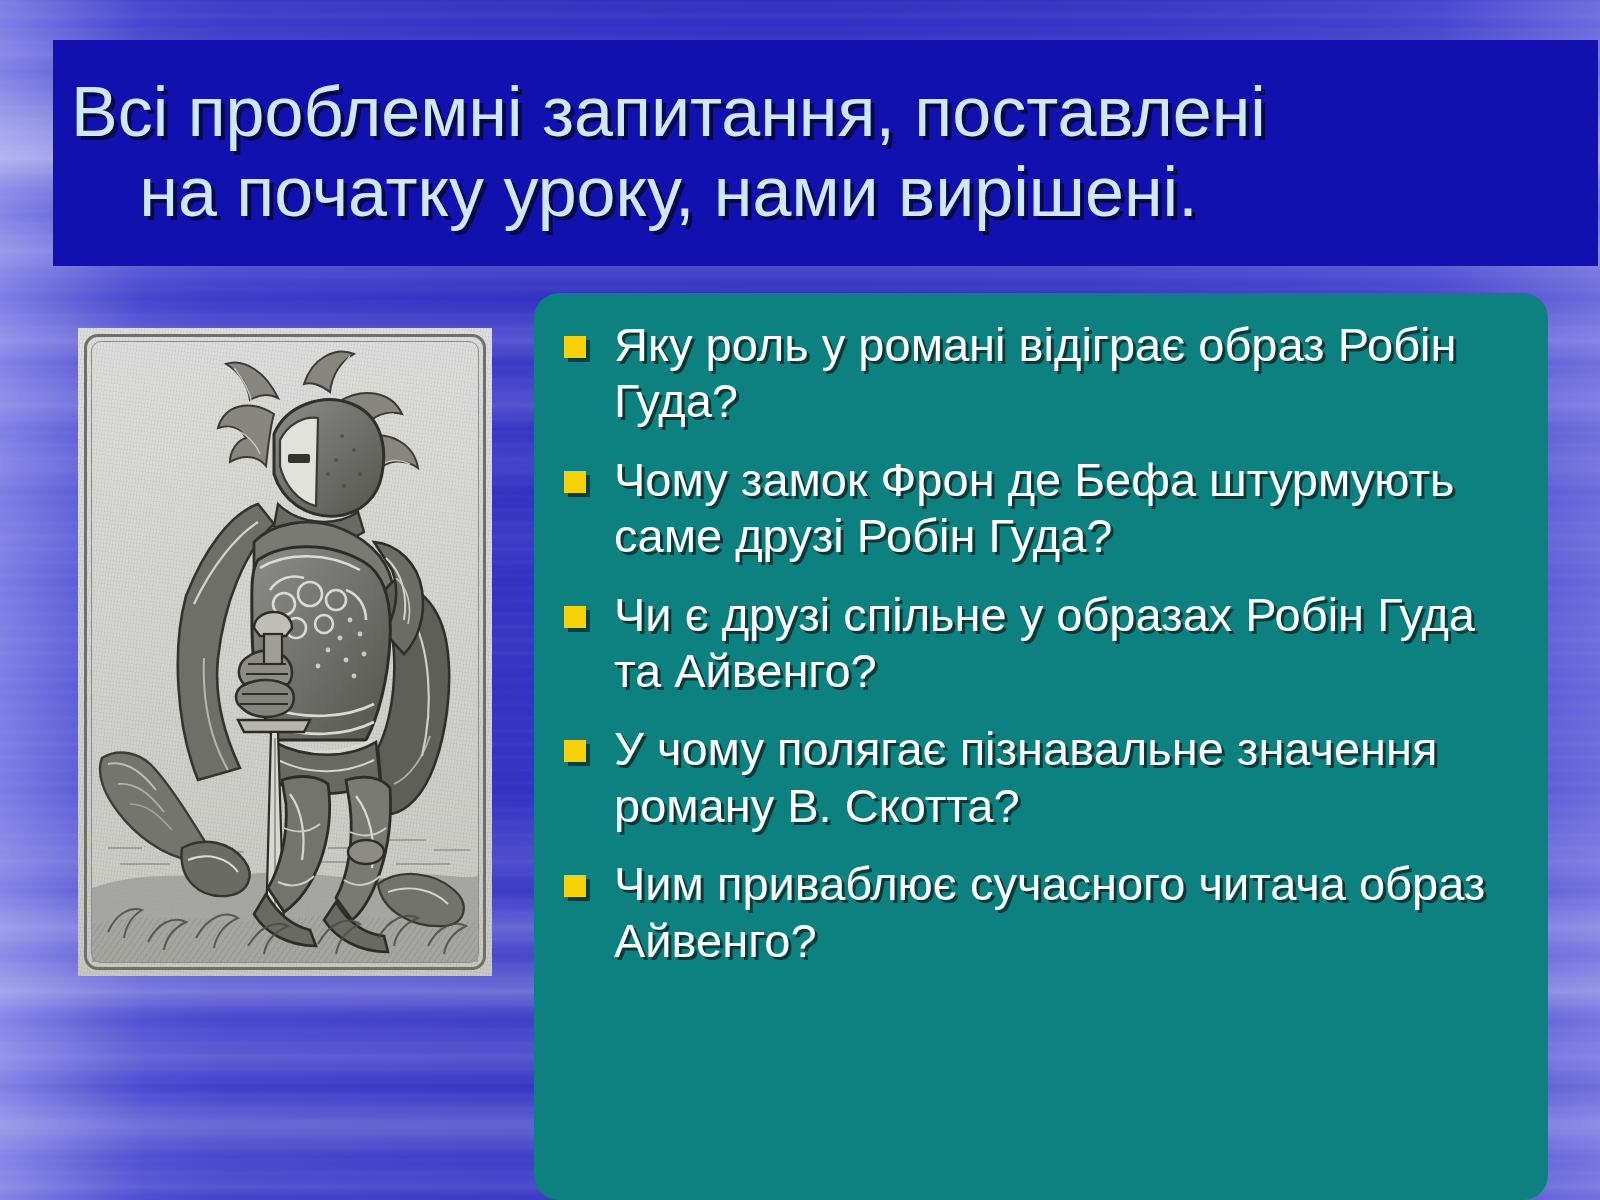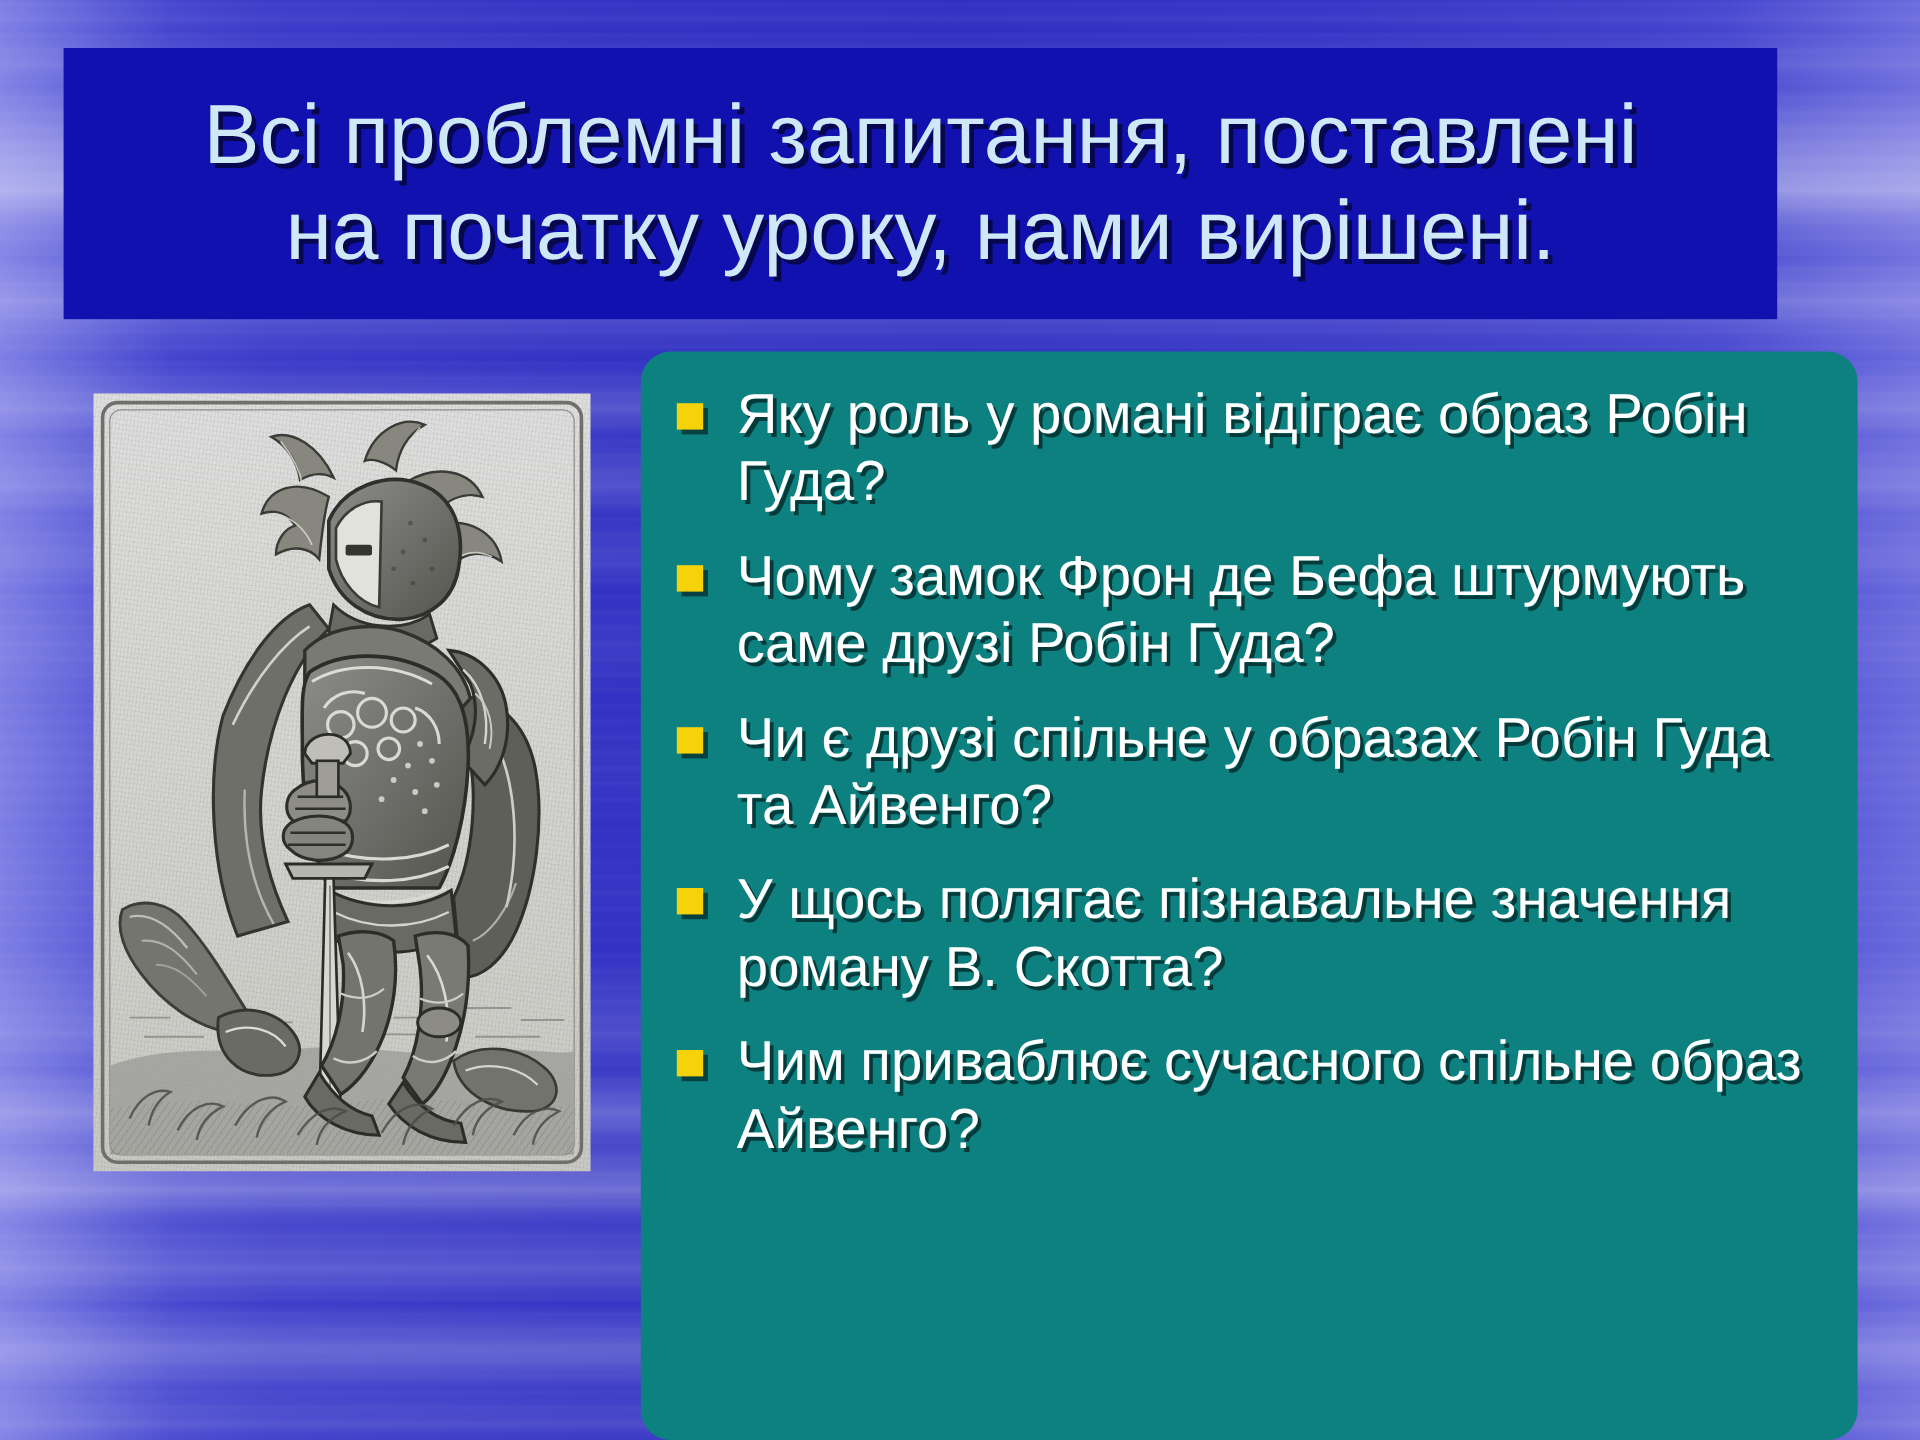--- a/index.html
+++ b/index.html
@@ -100,26 +100,25 @@
       rgba(0,0,0,0.00) 50%,
       rgba(255,255,255,0.00) 90%,
       rgba(255,255,255,0.14) 100%);
   }
 
   
   #title-box {
     position: absolute;
     left: 53px;
     top: 40px;
-    width: 1428px;
+    width: 1545px;
     height: 226px;
     background: #1111b0;
     display: flex;
     align-items: center;
-    justify-content: center;
     box-sizing: border-box;
     padding: 0 18px;
   }
   #title-text {
     font-size: 70px;
     line-height: 1.14;
     color: #cfe8f7;
     text-align: center;
     letter-spacing: 0px;
     text-shadow: 4px 4px 0 rgba(0,0,0,0.55);
@@ -420,22 +419,22 @@
       <li>
         <span class="marker"></span>
         <span>Чому замок Фрон де Бефа штурмують саме  друзі Робін Гуда?</span>
       </li>
       <li>
         <span class="marker"></span>
         <span>Чи є друзі спільне у образах Робін Гуда та Айвенго?</span>
       </li>
       <li>
         <span class="marker"></span>
-        <span>У щось полягає пізнавальне значення роману В. Скотта?</span>
+        <span>У чому полягає пізнавальне значення роману В. Скотта?</span>
       </li>
       <li>
         <span class="marker"></span>
-        <span>Чим приваблює сучасного спільне образ Айвенго?</span>
+        <span>Чим приваблює сучасного читача образ Айвенго?</span>
       </li>
     </ul>
   </div>
 
 </div>
 
 </body></html>

